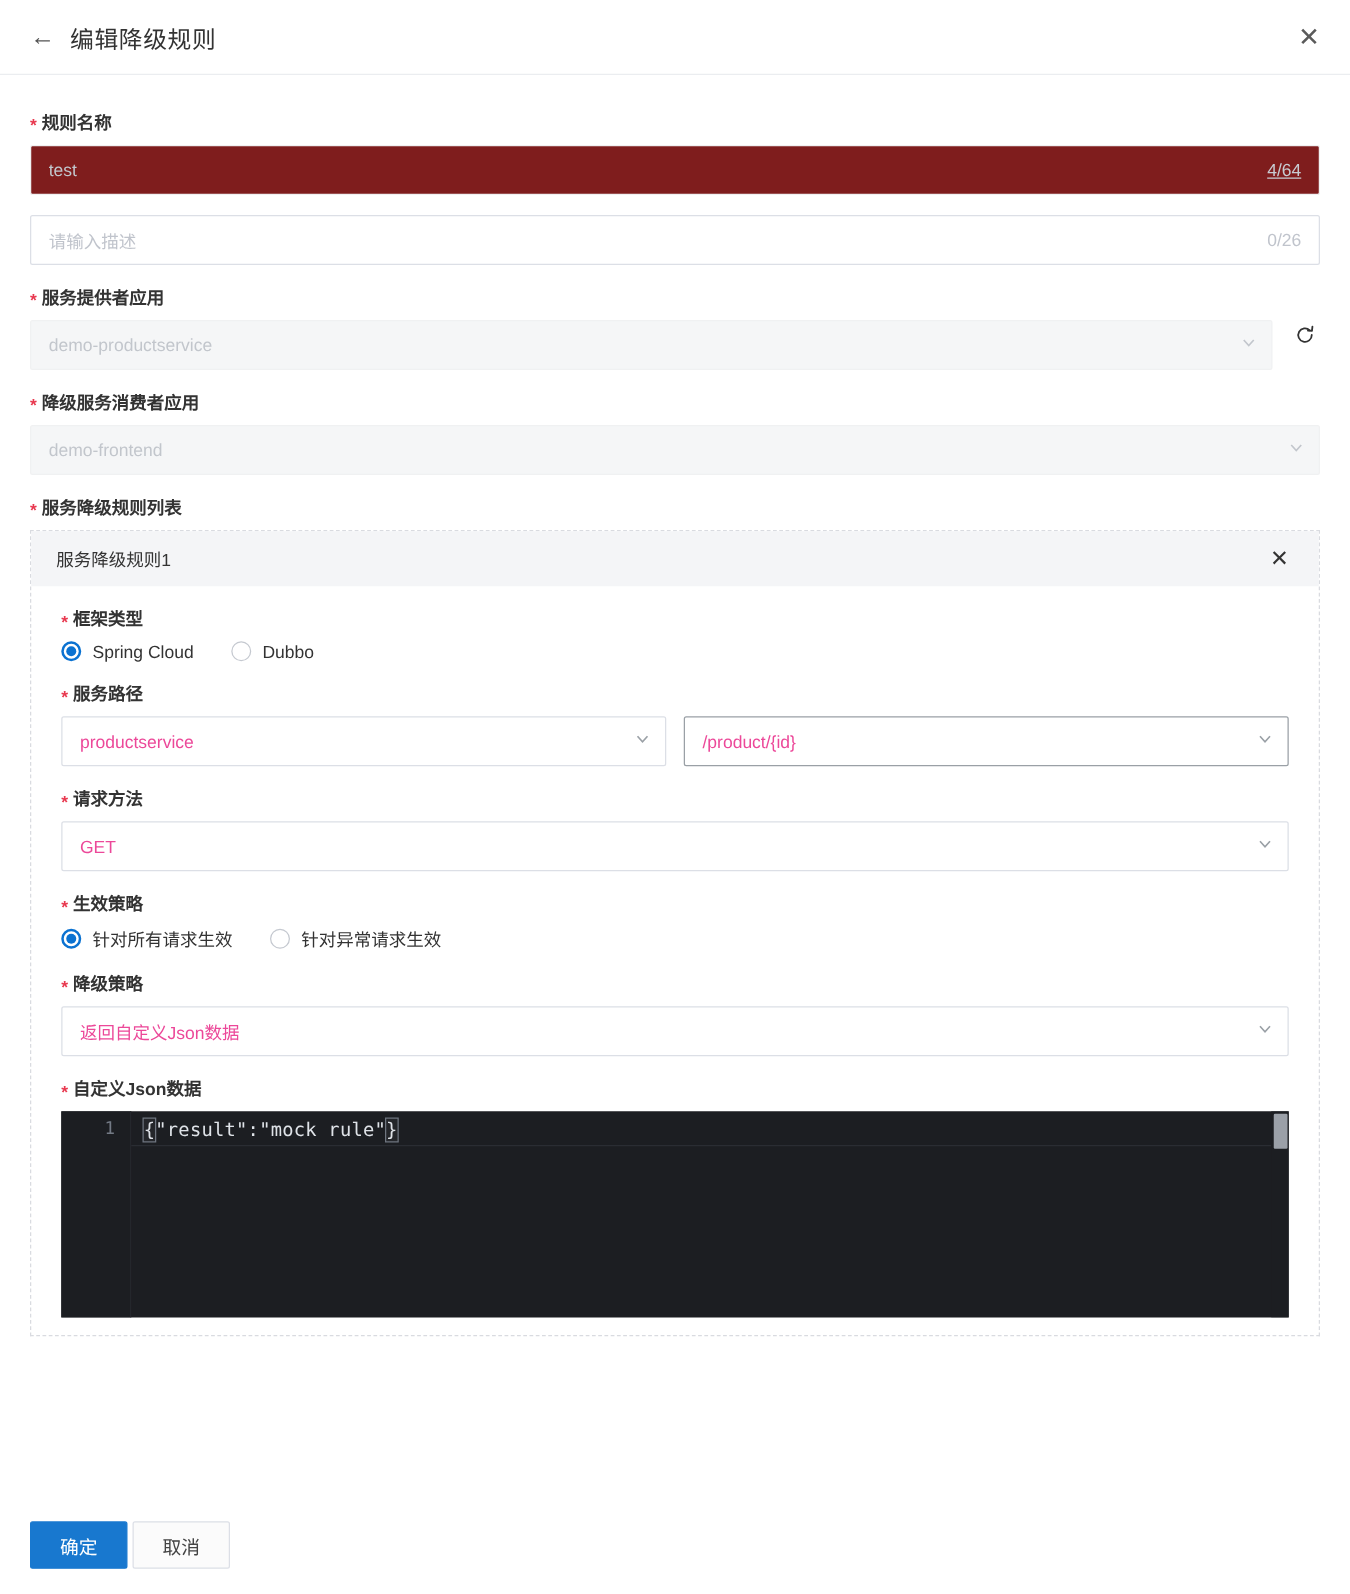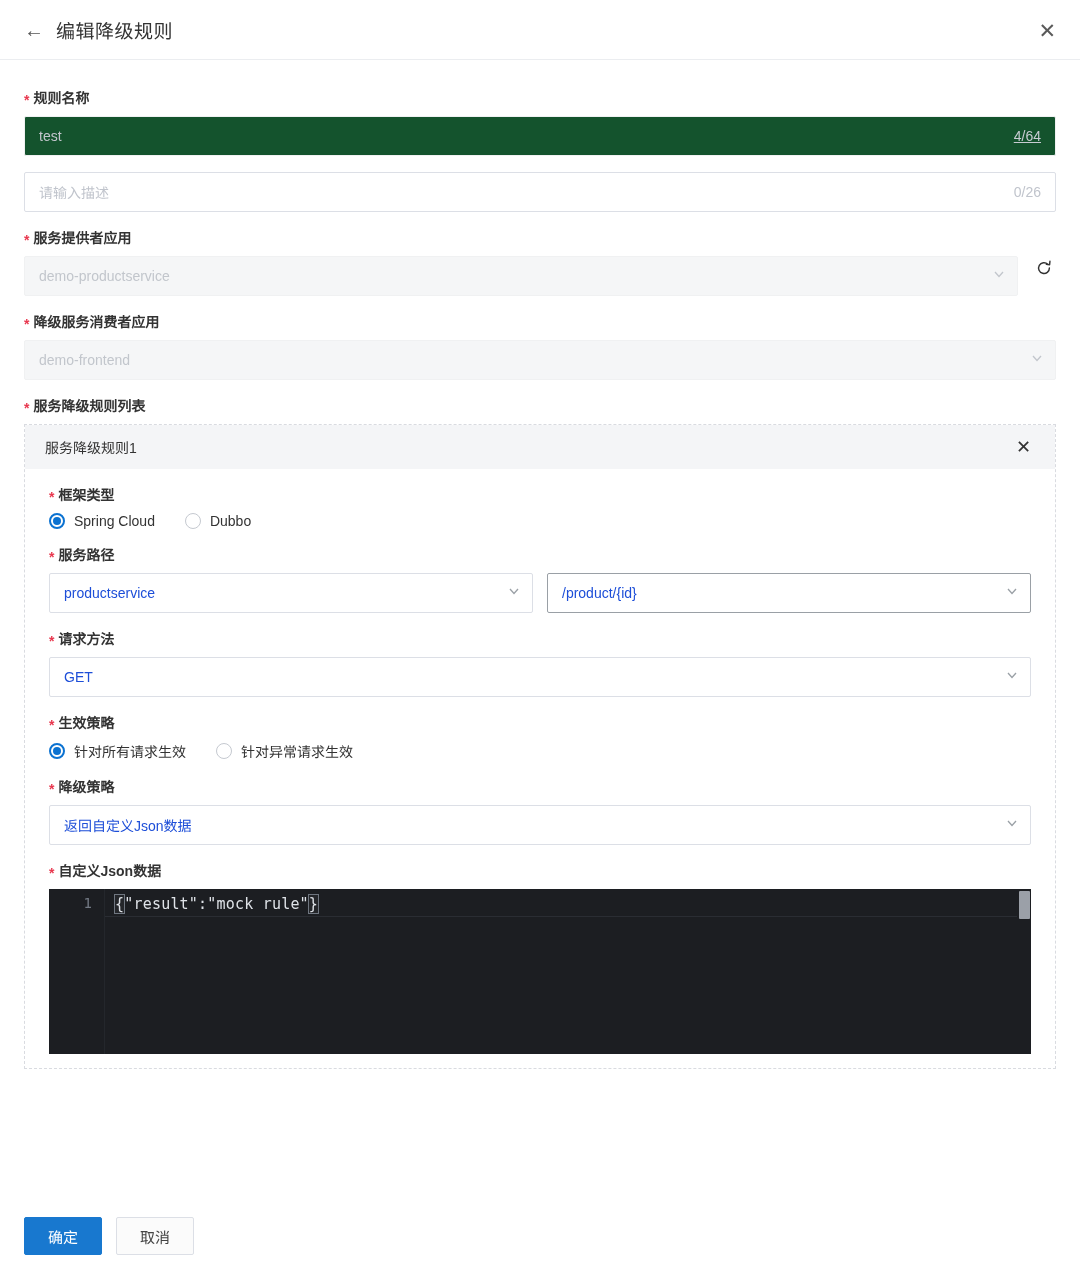--- a/index.html
+++ b/index.html
@@ -75,21 +75,21 @@
     position: relative;
     height: 40px;
     border: 1px solid #dcdfe6;
     background: #fff;
     border-radius: 2px;
     display: flex;
     align-items: center;
     padding: 0 14px;
   }
   .input-wrap.disabled {
-    background: #14532d;
+    background: #7f1d1d;
     border-color: #f0f1f2;
   }
   .input-text {
     font-size: 14px;
     color: #c0c4cc;
     flex: 1;
   }
   .input-wrap.disabled .input-text { color: #c2c6cc; }
   .counter {
     font-size: 14px;
@@ -103,21 +103,21 @@
   .select {
     position: relative;
     height: 40px;
     border: 1px solid #dcdfe6;
     border-radius: 2px;
     background: #fff;
     display: flex;
     align-items: center;
     padding: 0 34px 0 14px;
     font-size: 14px;
-    color: #1d4ed8;
+    color: #ec4899;
     flex: 1;
     cursor: pointer;
   }
   .select.disabled {
     background: #f5f6f7;
     border-color: #f0f1f2;
     color: #c2c6cc;
     cursor: not-allowed;
   }
   .select.focused { border-color: #9aa0a6; }
@@ -252,21 +252,21 @@
   }
 
   
   .footer {
     position: absolute;
     left: 0; bottom: 0;
     width: 1080px;
     padding: 18px 24px 20px 24px;
     background: #fff;
     display: flex;
-    gap: 14px;
+    gap: 4px;
     align-items: center;
   }
   .btn {
     height: 38px;
     min-width: 78px;
     padding: 0 22px;
     font-size: 15px;
     border-radius: 2px;
     display: inline-flex;
     align-items: center;

